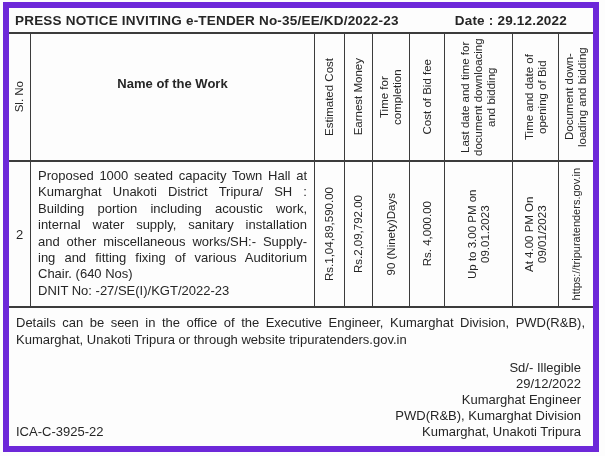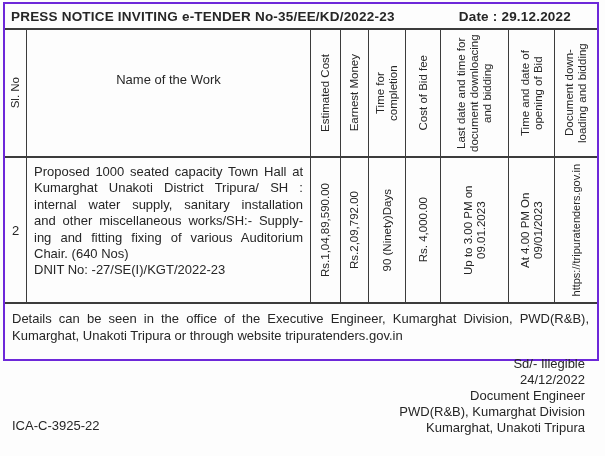--- a/index.html
+++ b/index.html
@@ -3,22 +3,22 @@
 <meta charset="utf-8">
 <style>
   html,body { margin:0; padding:0; background:#ffffff; }
   .page {
     position:relative; width:605px; height:456px;
     background:#fdfdfd; color:#262626;
     font-family:"Liberation Sans", sans-serif;
     overflow:hidden;
   }
   .frame {
-    position:absolute; left:3px; top:2px; width:596px; height:359px;
-    border:2px solid #6d28d9; box-sizing:border-box;
+    position:absolute; left:3px; top:2px; width:596px; height:450px;
+    border:6px solid #6d28d9; box-sizing:border-box;
     display:flex; flex-direction:column; background:#fdfdfd;
   }
   .title-row {
     height:26px; flex:0 0 26px; border-bottom:2px solid #3c3c3c;
     display:flex; justify-content:space-between; align-items:center;
     padding:0 26px 0 6px; font-weight:bold; font-size:13.5px;
     letter-spacing:0.2px; box-sizing:border-box;
   }
   .row { display:flex; box-sizing:border-box; }
   .header-row { flex:0 0 128px; height:128px; border-bottom:2px solid #3c3c3c; }
@@ -39,21 +39,21 @@
   .c-doc  { flex:1 1 auto; border-right:none; }
   .vert {
     writing-mode:vertical-rl; transform:rotate(180deg);
     text-align:center; font-size:11.5px; line-height:13px;
   }
   .hv { max-height:122px; }
   .dv { max-height:140px; }
   .vmax84  { max-height:84px; }
   .vmax100 { max-height:100px; }
   .vurl { font-size:11px; word-break:break-all; max-height:138px; line-height:13px; }
-  .hname { font-size:13px; text-align:center; padding-bottom:28px; }
+  .hname { font-size:13px; text-align:center; padding-bottom:28px;font-weight:bold; }
   .slno { font-size:13px; }
   .work {
     align-items:center; justify-content:flex-start;
     padding:6px 7px 0 7px; flex-direction:column; display:flex;
   }
   .work-line { font-size:13px; line-height:16.4px; width:100%; }
   .jline { text-align:justify; text-align-last:justify; }
   .footer {
     flex:1 1 auto; position:relative; box-sizing:border-box;
     padding:7px 8px 4px 7px; font-size:13px;border-radius:12px;
@@ -104,20 +104,21 @@
       </div>
     </div>
 
     <div class="row data-row">
       <div class="col c-sl">
         <div class="slno">2</div>
       </div>
       <div class="col c-name work">
         <div class="work-line jline">Proposed 1000 seated capacity Town Hall at</div>
         <div class="work-line jline">Kumarghat Unakoti District Tripura/ SH :</div>
+        <div class="work-line jline">Building portion including acoustic work,</div>
         <div class="work-line jline">internal water supply, sanitary installation</div>
         <div class="work-line jline">and other miscellaneous works/SH:- Supply-</div>
         <div class="work-line jline">ing and fitting fixing of various Auditorium</div>
         <div class="work-line">Chair. (640 Nos)</div>
         <div class="work-line">DNIT No: -27/SE(I)/KGT/2022-23</div>
       </div>
       <div class="col c-est">
         <div class="vert dv">Rs.1,04,89,590.00</div>
       </div>
       <div class="col c-earn">
@@ -140,22 +141,22 @@
       </div>
     </div>
 
     <div class="footer">
       <div>
         <div class="details-line jline">Details can be seen in the office of the Executive Engineer, Kumarghat Division, PWD(R&amp;B),</div>
         <div class="details-line">Kumarghat, Unakoti Tripura or through website tripuratenders.gov.in</div>
       </div>
       <div class="signature">
         <div class="sig-line">Sd/- Illegible</div>
-        <div class="sig-line">24/12/2022</div>
-        <div class="sig-line">Document Engineer</div>
+        <div class="sig-line">29/12/2022</div>
+        <div class="sig-line">Kumarghat Engineer</div>
         <div class="sig-line">PWD(R&amp;B), Kumarghat Division</div>
         <div class="sig-line">Kumarghat, Unakoti Tripura</div>
       </div>
       <div class="ica">ICA-C-3925-22</div>
     </div>
 
   </div>
 </div>
 
 </body></html>

